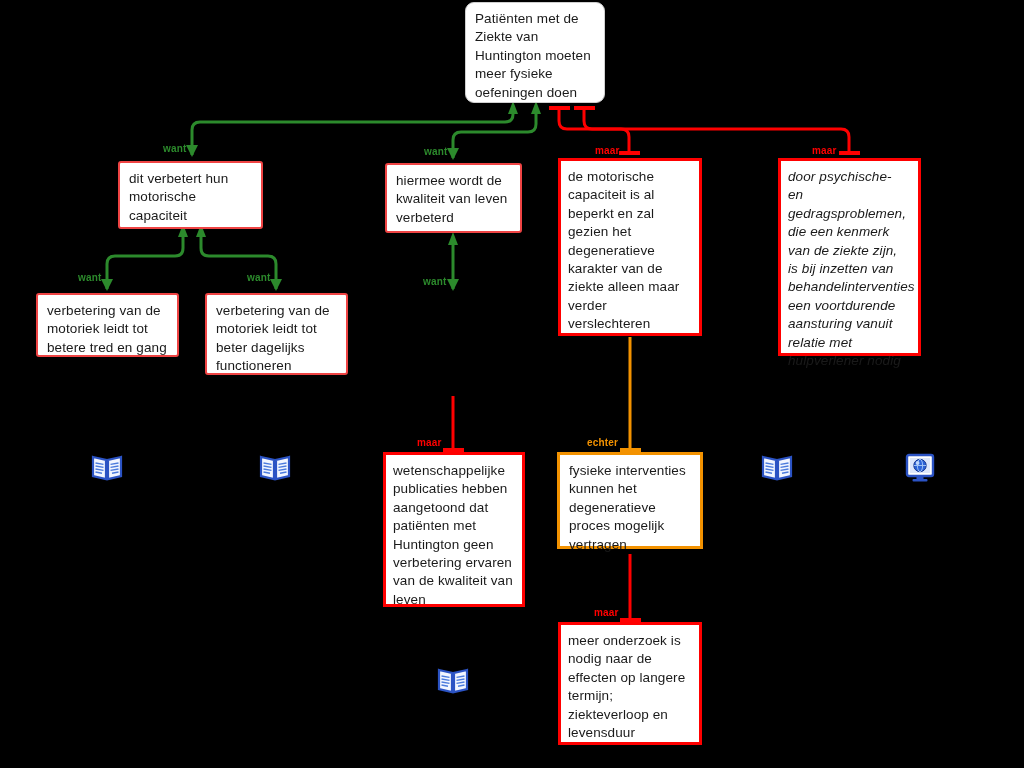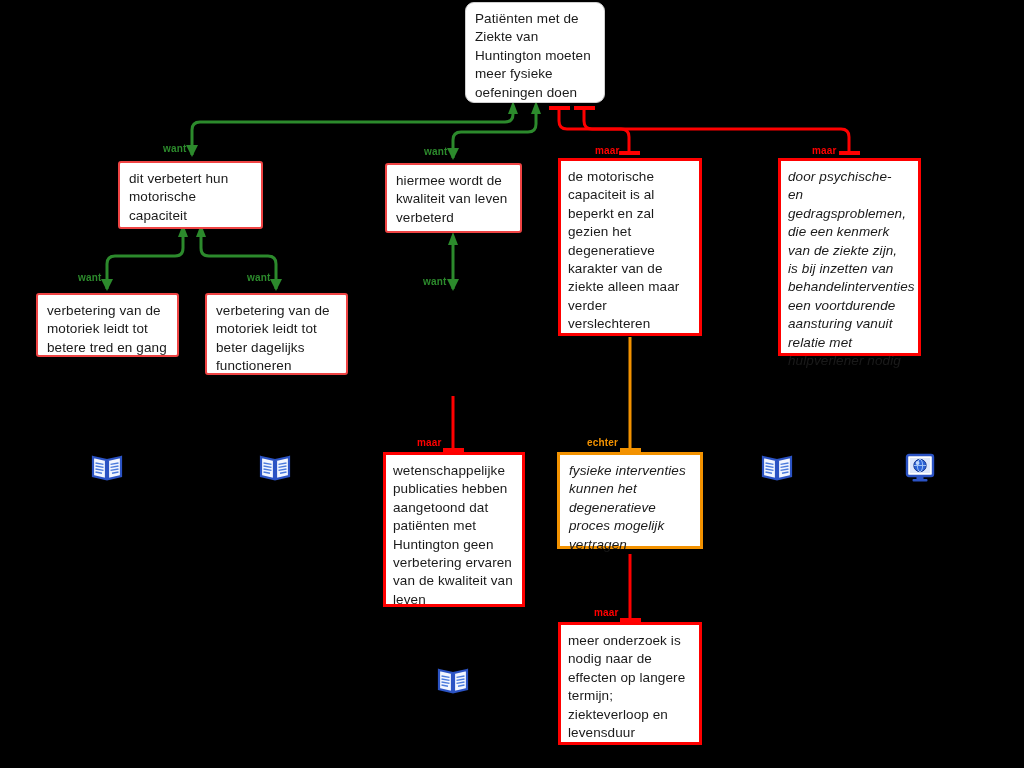--- a/index.html
+++ b/index.html
@@ -44,21 +44,20 @@
     border-radius: 3px;
   }
   .node.red {
     border: 3px solid #ff0000;
     border-radius: 0;
     padding-left: 7px;
   }
   .node.orange {
     border: 3px solid #f39200;
     border-radius: 0;
-    font-style: italic;
   }
   .edge-label {
     position: absolute;
     font-size: 10px;
     font-weight: bold;
     letter-spacing: 0.2px;
     white-space: nowrap;
   }
   .edge-label.want { color: #2c8a2c; }
   .edge-label.maar { color: #ff0000; }

